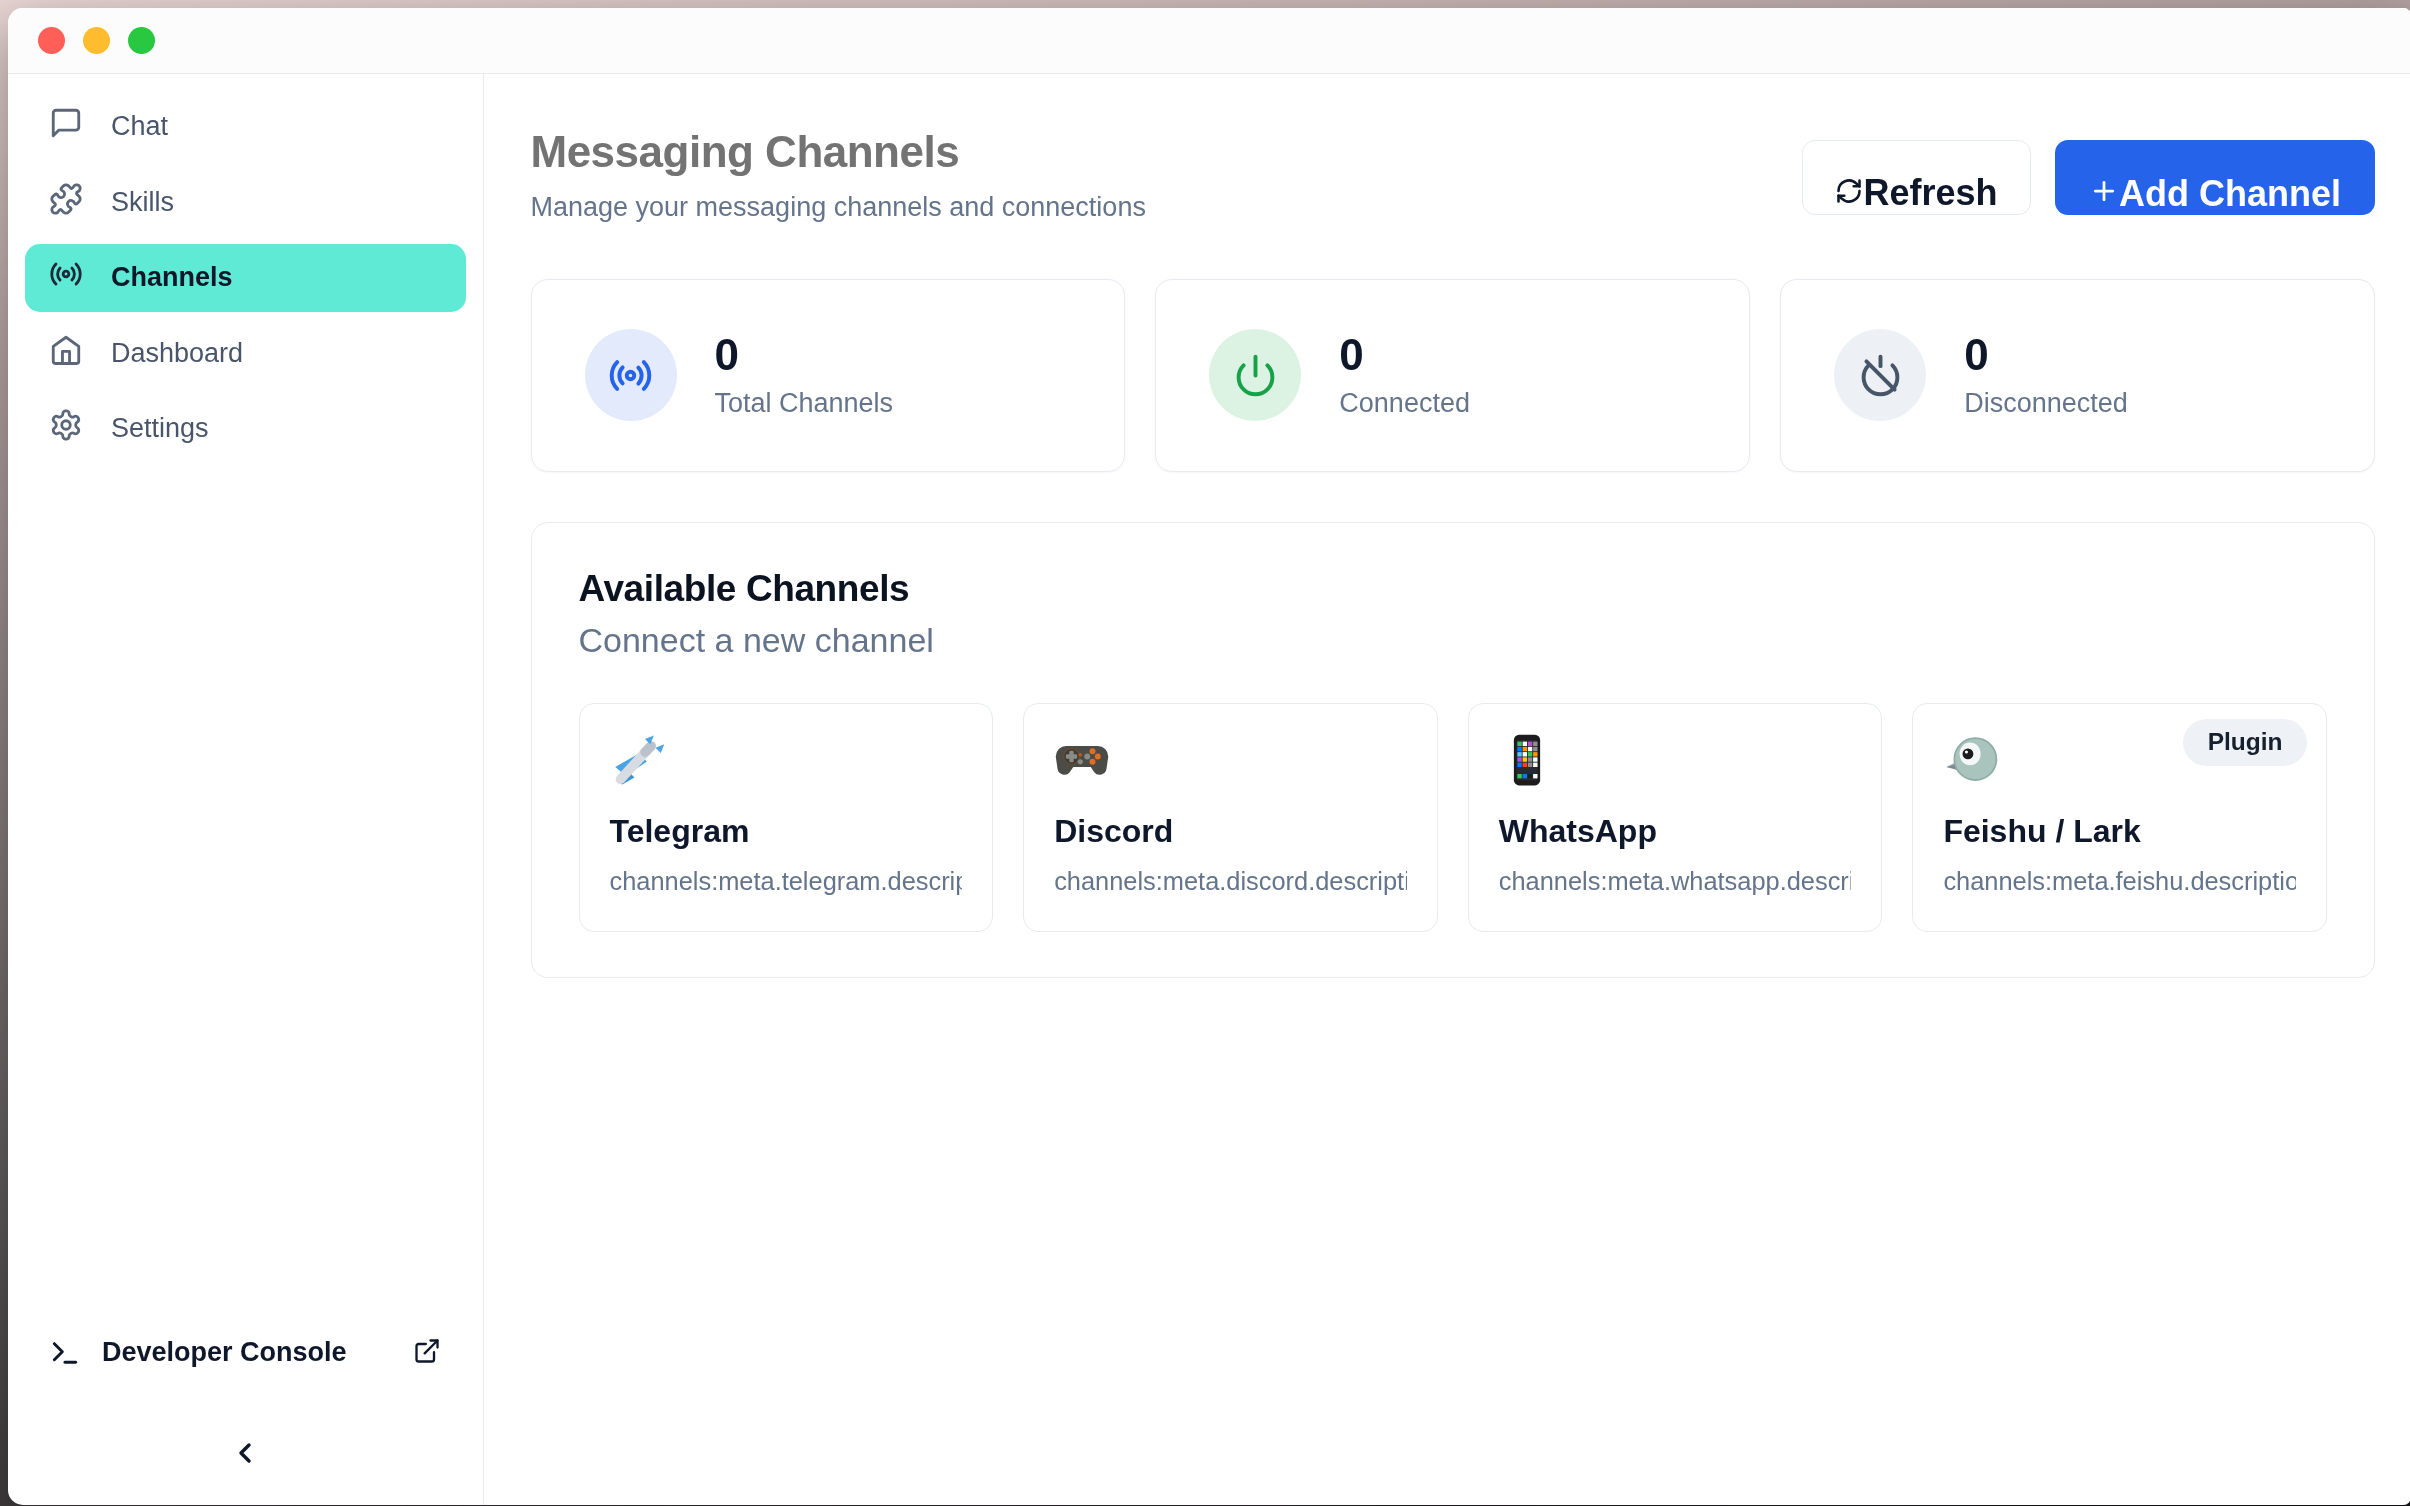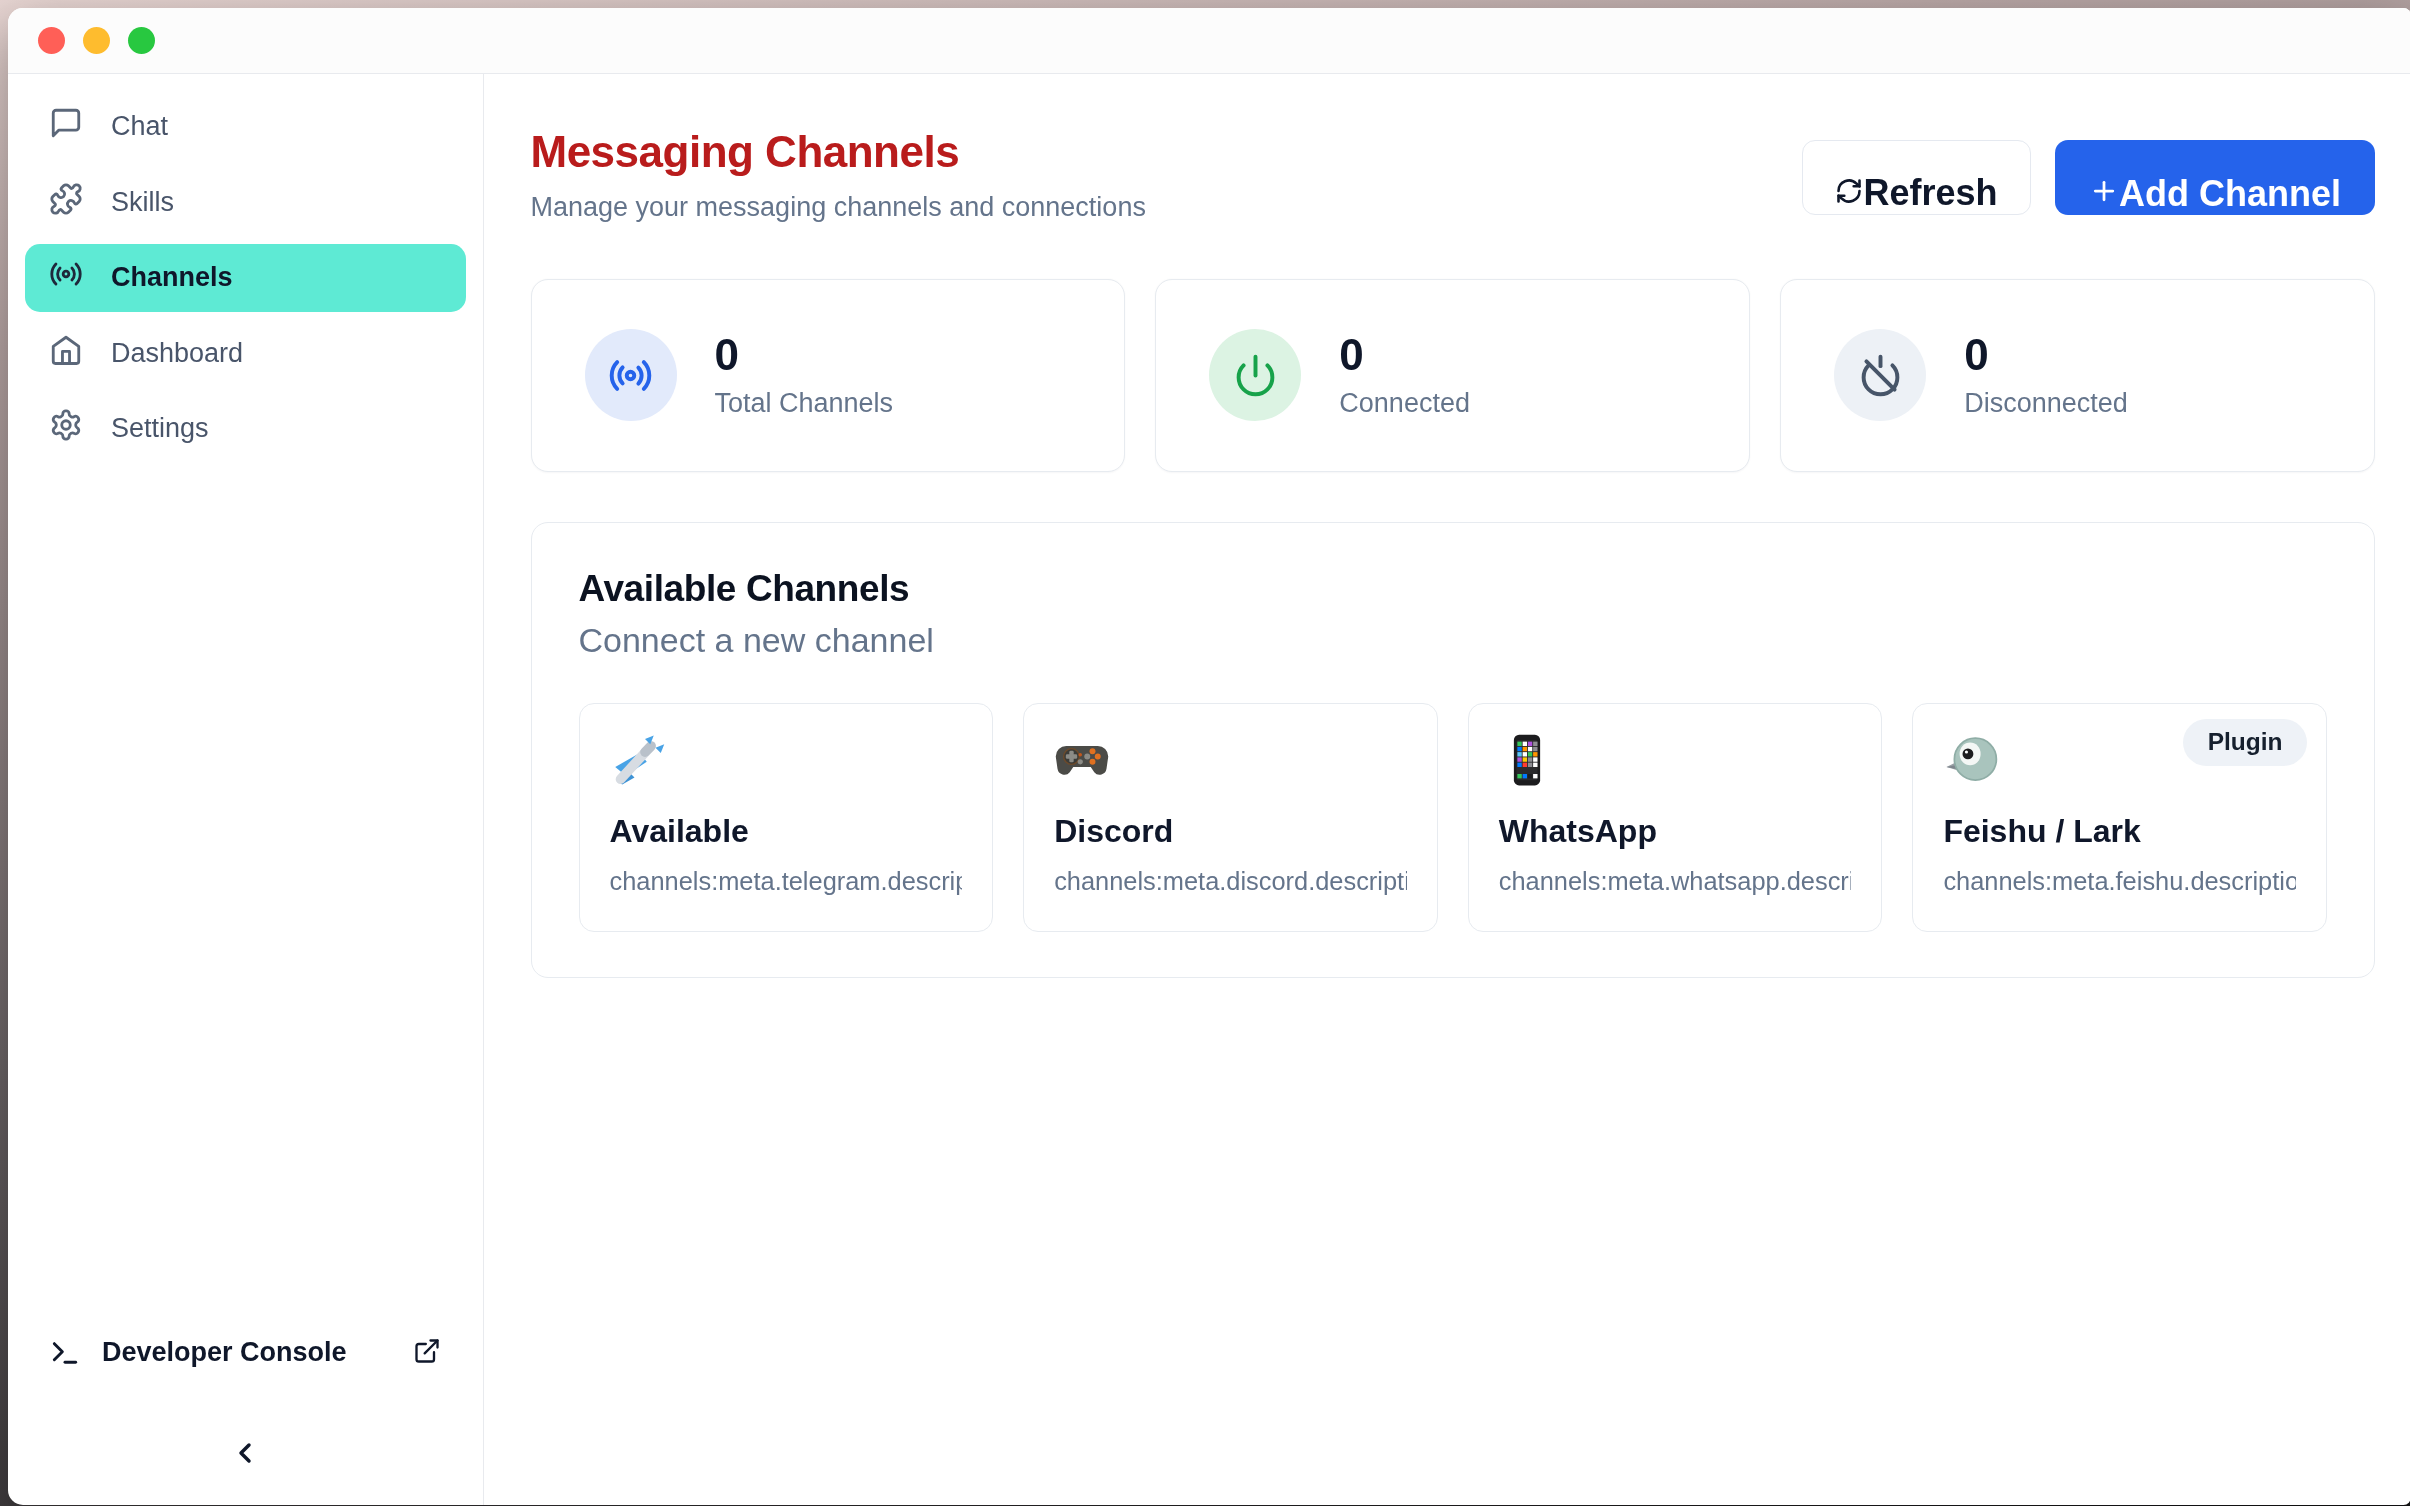--- a/index.html
+++ b/index.html
@@ -32,21 +32,21 @@
              font-size:27px; font-weight:700; cursor:pointer; }
   .dev-row svg { width:32px; height:32px; stroke:#0f172a; }
   .dev-row .ext { margin-left:auto; }
   .dev-row .ext svg { width:28px; height:28px; }
   .collapse-row { display:flex; justify-content:center; padding:32px 0 5.6px 0; }
   .collapse-row svg { width:32px; height:32px; stroke:#0f172a; cursor:pointer; }
 
   
   .content { flex:1; padding:53px 36px 0 47px; overflow:hidden; }
   .page-header { display:flex; justify-content:space-between; align-items:flex-start; }
-  .page-title { font-size:44px; font-weight:700; color:#b91c1c; letter-spacing:-0.5px; }
+  .page-title { font-size:44px; font-weight:700; color:#737373; letter-spacing:-0.5px; }
   .page-subtitle { margin-top:15px; font-size:27px; color:#64748b; }
   .header-actions { display:flex; gap:24.5px; margin-top:13px; }
   .btn { display:flex; align-items:flex-end; height:75px; border-radius:13px; font-size:36px;
          font-weight:600; cursor:pointer; }
   .btn-refresh { background:#fff; border:1.9px solid #e5e9f0; color:#0f172a; padding:0 32px; }
   .btn-refresh svg { width:28px; height:28px; stroke:#0f172a; }
   .btn-primary { background:#2563eb; border:none; color:#fff; padding:0 34px; }
   .btn-primary svg { width:30px; height:30px; stroke:#fff; }
 
   
@@ -234,21 +234,21 @@
 
           <div class="channel-card">
             <svg class="channel-emoji" viewBox="0 0 64 64">
               <polygon points="6,40 34,24 42,34 18,50" fill="#49a3e6"></polygon>
               <polygon points="8,56 20,44 28,52 14,60" fill="#3d93d6"></polygon>
               <line x1="12" y1="54" x2="46" y2="17" stroke="#d7dce2" stroke-width="11" stroke-linecap="round"></line>
               <line x1="40" y1="23" x2="47" y2="16" stroke="#b9c1ca" stroke-width="11" stroke-linecap="round"></line>
               <polygon points="40,8 50,4 46,14" fill="#49a3e6"></polygon>
               <polygon points="52,18 62,14 58,24" fill="#49a3e6"></polygon>
             </svg>
-            <div class="channel-name">Available</div>
+            <div class="channel-name">Telegram</div>
             <div class="channel-desc">channels:meta.telegram.descript</div>
           </div>
 
           <div class="channel-card">
             <svg class="channel-emoji" viewBox="0 0 64 64">
               <path d="M14 16 h36 a12 12 0 0 1 12 12 l-2 14 a8 8 0 0 1-14 4 l-4-6 h-20 l-4 6 a8 8 0 0 1-14-4 l-2-14 a12 12 0 0 1 12-12z" fill="#4b4b47"></path>
               <circle cx="20" cy="28" r="9" fill="#3c3c38" stroke="#6e4a2a" stroke-width="1.5"></circle>
               <rect x="17.5" y="21.5" width="5" height="13" rx="1.5" fill="#8b8b86"></rect>
               <rect x="13.5" y="25.5" width="13" height="5" rx="1.5" fill="#8b8b86"></rect>
               <circle cx="44" cy="22" r="3.4" fill="#e07020"></circle>

